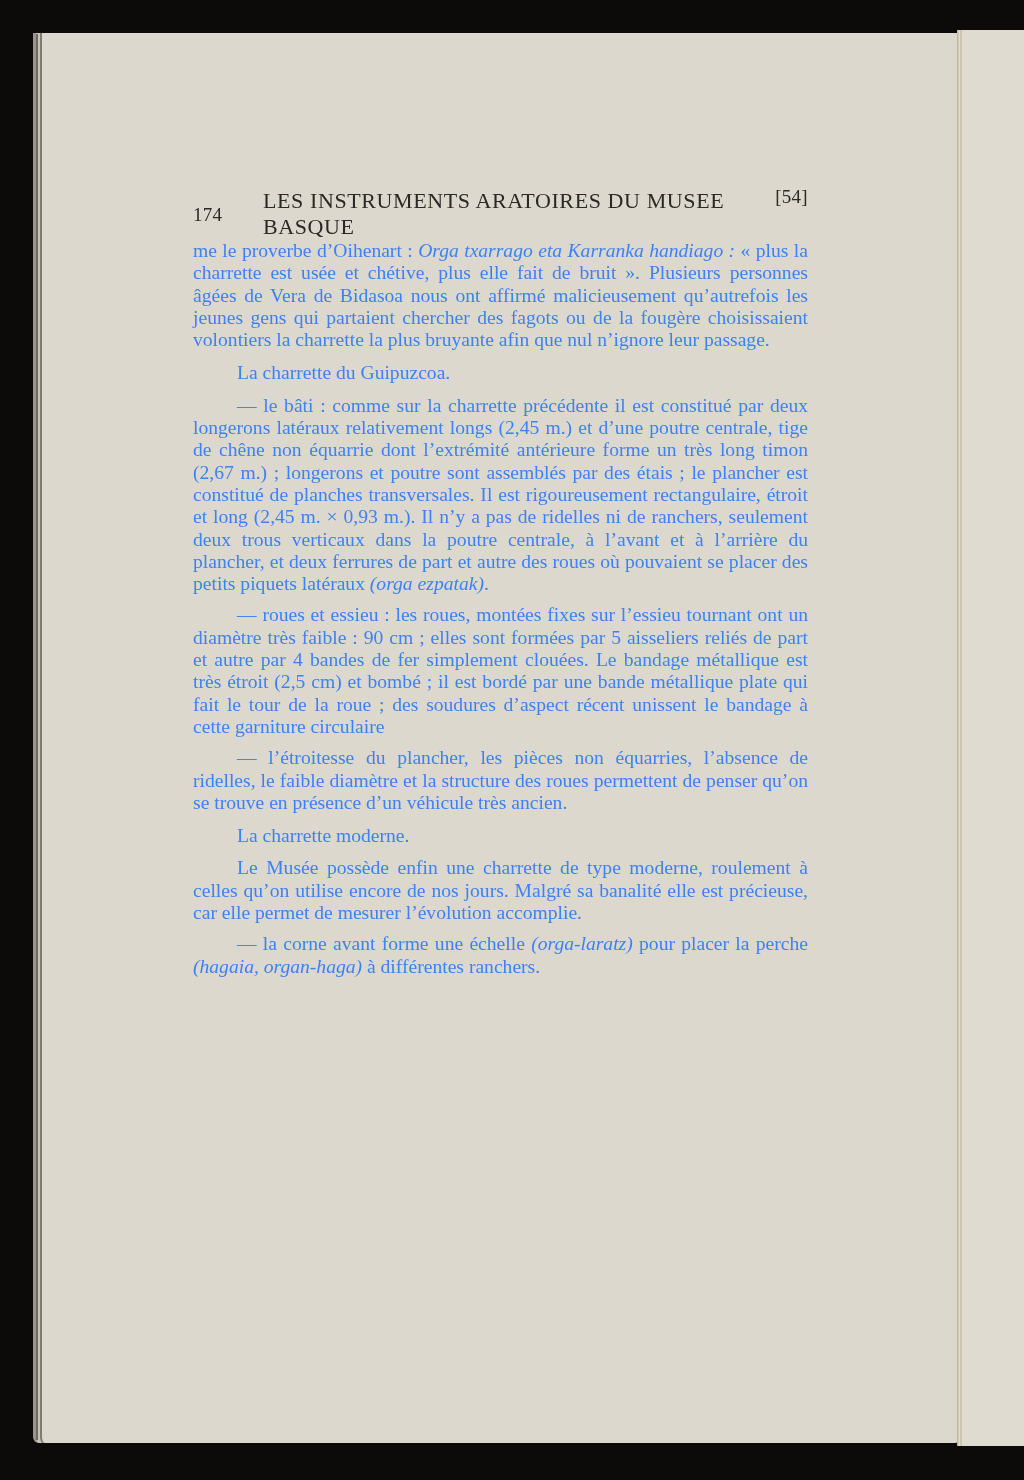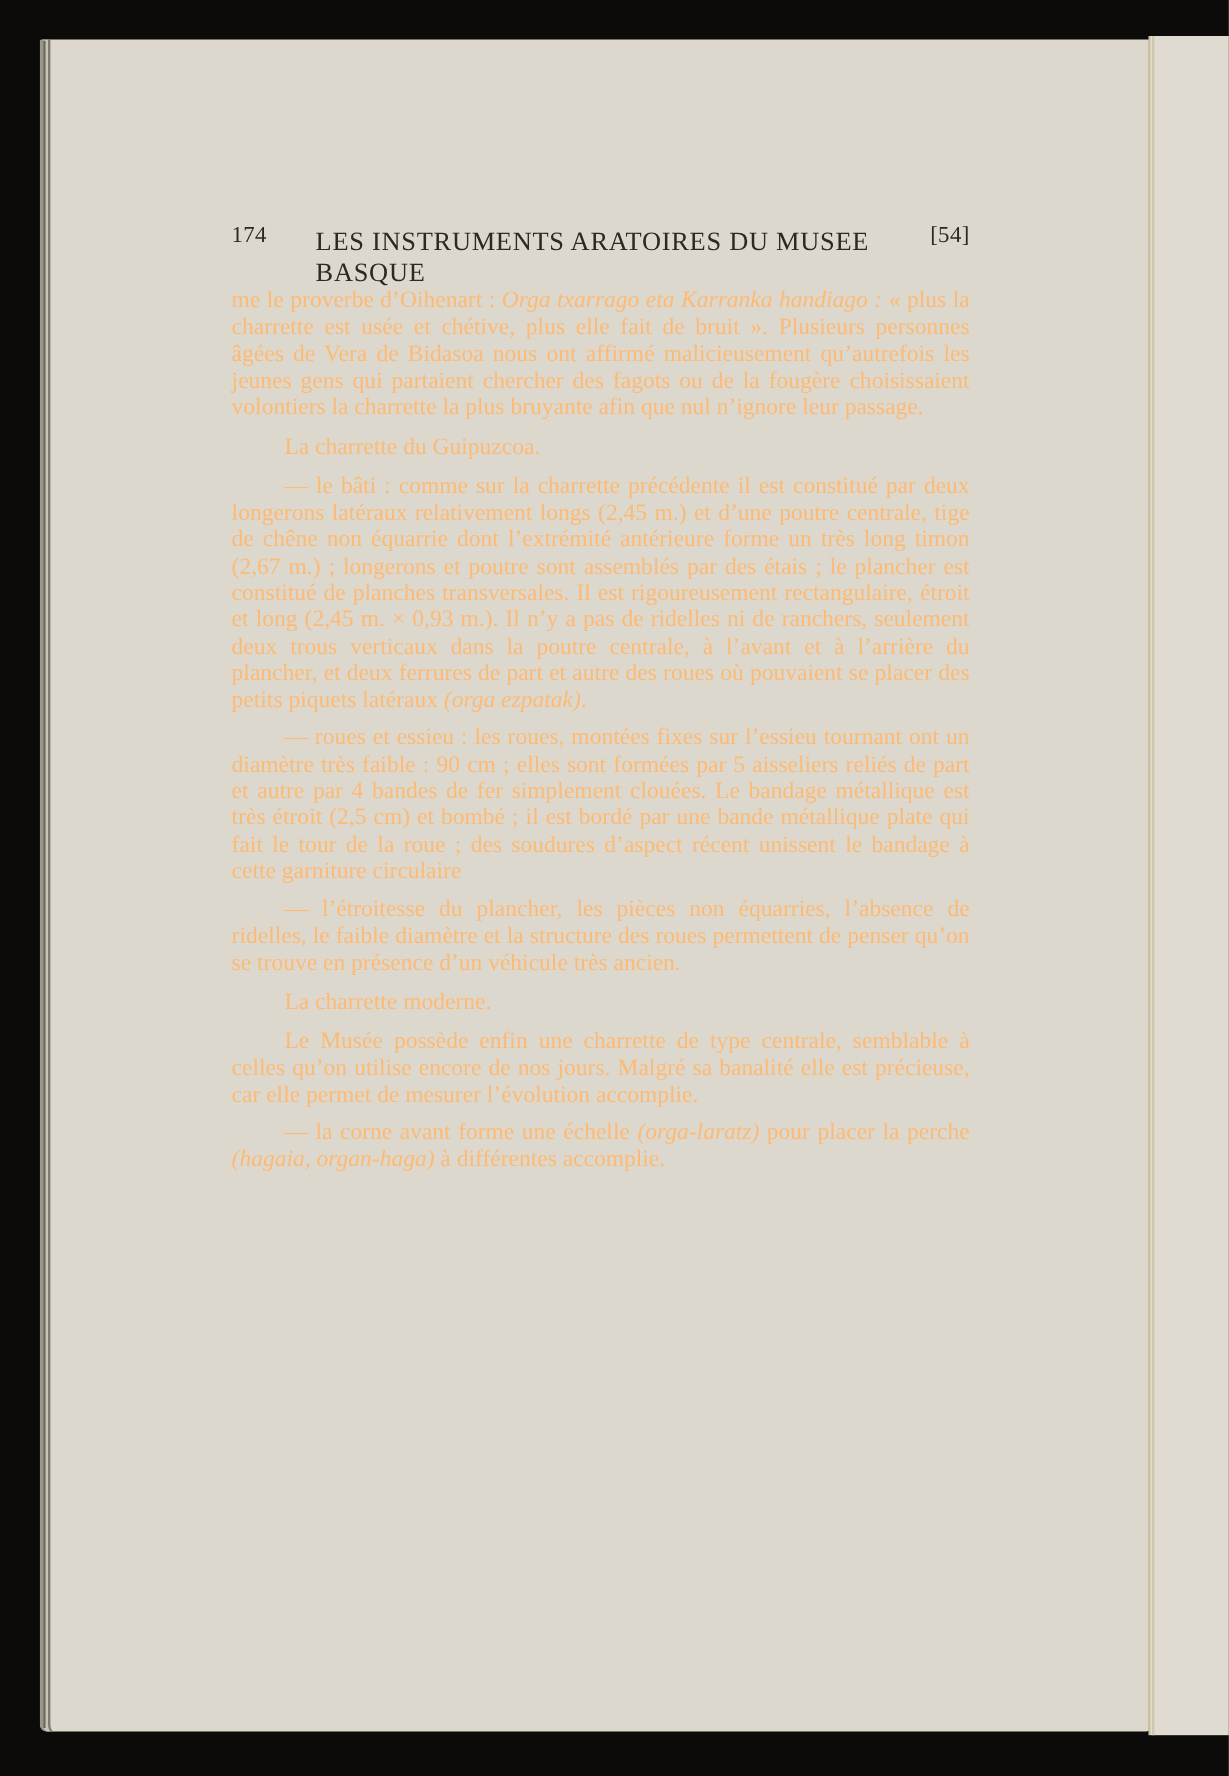--- a/index.html
+++ b/index.html
@@ -56,21 +56,21 @@
       top: 186px;
       width: 615px;
       height: 28px;
       font-size: 19px;
       color: #2b2925;
       letter-spacing: 0.3px;
     }
     .running-head .folio {
       position: absolute;
       left: 0;
-      top: 0;
+      top: 18px;
     }
     .running-head .title {
       position: absolute;
       left: 70px;
       top: 0;
       font-size: 22px;
       letter-spacing: 0.6px;
       top: 2px;
     }
     .running-head .section-no {
@@ -79,21 +79,21 @@
       top: 0;
       text-align: right;
     }
     .text-column {
       position: absolute;
       left: 193px;
       top: 240px;
       width: 615px;
       font-size: 19.6px;
       line-height: 22.3px;
-      color: #fdba74;
+      color: #3b82f6;
       text-align: justify;
       hyphens: manual;
     }
     .text-column p {
       margin: 0;
       text-indent: 44px;
     }
     .text-column p.noindent {
       text-indent: 0;
     }
@@ -131,17 +131,17 @@
 
 
   <p class="gap"><span>— le bâti : comme sur la charrette précédente il est consti­tué par deux longerons latéraux relativement longs (2,45 m.) et d’une poutre centrale, tige de chêne non équarrie dont l’extrémité antérieure forme un très long timon (2,67 m.) ; lon­gerons et poutre sont assemblés par des étais ; le plancher est constitué de planches transversales. Il est rigoureusement rec­tangulaire, étroit et long (2,45 m. × 0,93 m.). Il n’y a pas de ridelles ni de ranchers, seulement deux trous verticaux dans la poutre centrale, à l’avant et à l’arrière du plancher, et deux ferrures de part et autre des roues où pouvaient se placer des petits piquets latéraux </span><em>(orga ezpatak)</em><span>.</span></p>
 
   <p class="gap"><span>— roues et essieu : les roues, montées fixes sur l’essieu tournant ont un diamètre très faible : 90 cm ; elles sont for­mées par 5 aisseliers reliés de part et autre par 4 bandes de fer simplement clouées. Le bandage métallique est très étroit (2,5 cm) et bombé ; il est bordé par une bande métallique plate qui fait le tour de la roue ; des soudures d’aspect récent unissent le bandage à cette garniture circulaire</span></p>
 
   <p class="gap"><span>— l’étroitesse du plancher, les pièces non équarries, l’absence de ridelles, le faible diamètre et la structure des roues permettent de penser qu’on se trouve en présence d’un véhicule très ancien.</span></p>
 
   <p class="heading">La charrette moderne.</p>
 
-  <p><span>Le Musée possède enfin une charrette de type centrale, semblable à celles qu’on utilise encore de nos jours. Malgré sa banalité elle est précieuse, car elle permet de mesurer l’évolution accomplie.</span></p>
+  <p><span>Le Musée possède enfin une charrette de type moderne, roulement à celles qu’on utilise encore de nos jours. Malgré sa banalité elle est précieuse, car elle permet de mesurer l’évolution accomplie.</span></p>
 
 
-  <p class="gap"><span>— la corne avant forme une échelle </span><em>(orga-laratz)</em><span> pour placer la perche </span><em>(hagaia, organ-haga)</em><span> à différentes accomplie.</span></p>
+  <p class="gap"><span>— la corne avant forme une échelle </span><em>(orga-laratz)</em><span> pour placer la perche </span><em>(hagaia, organ-haga)</em><span> à différentes ranchers.</span></p>
 </div>
 
 </body></html>

